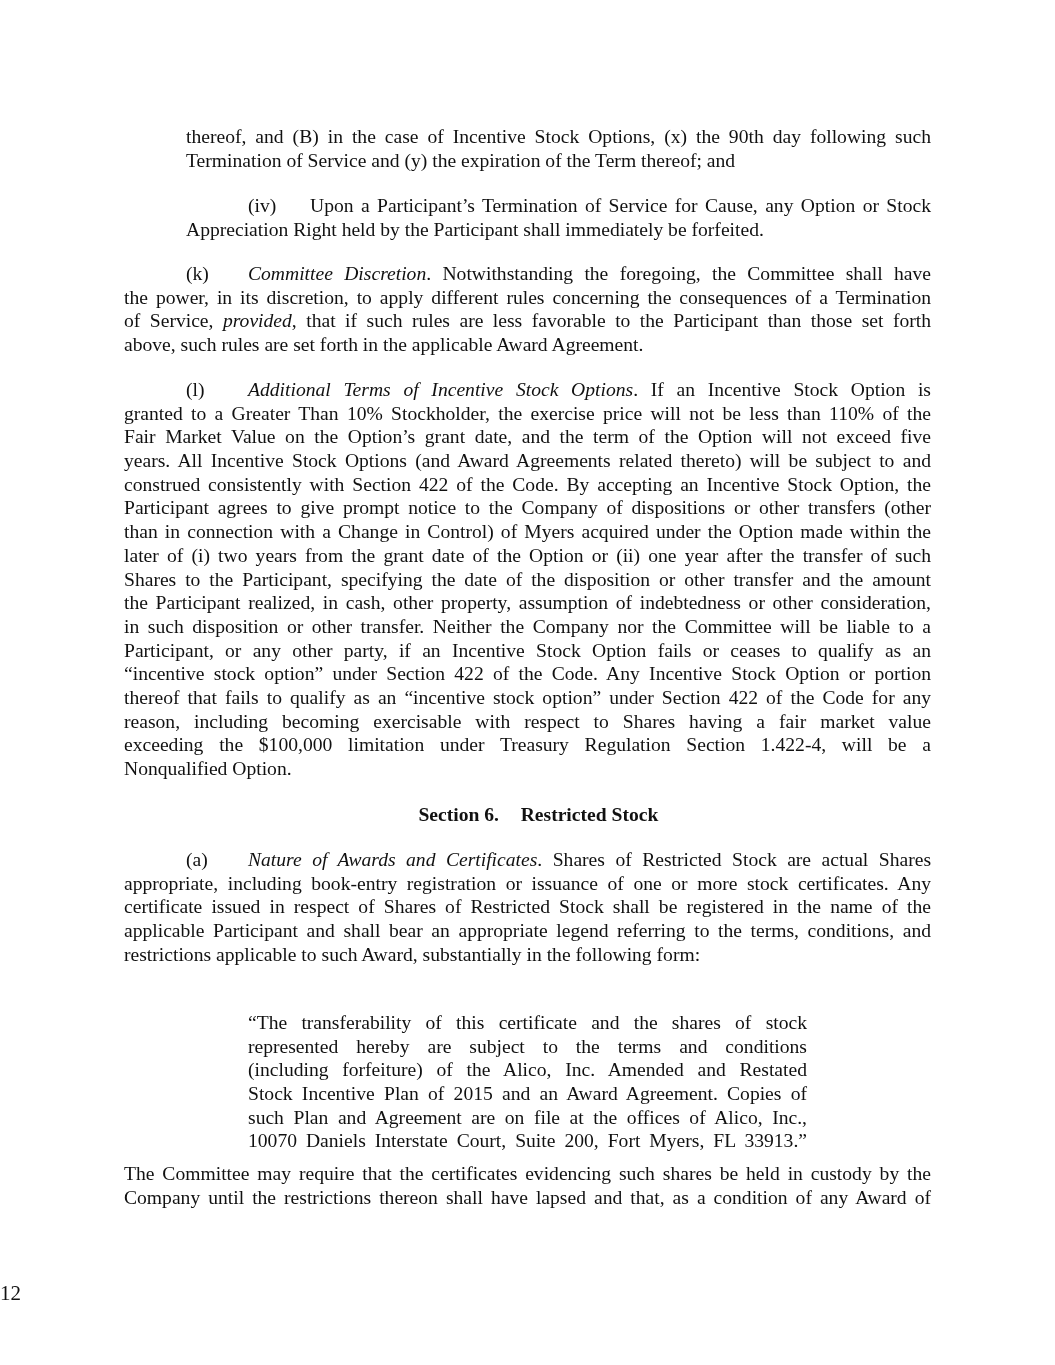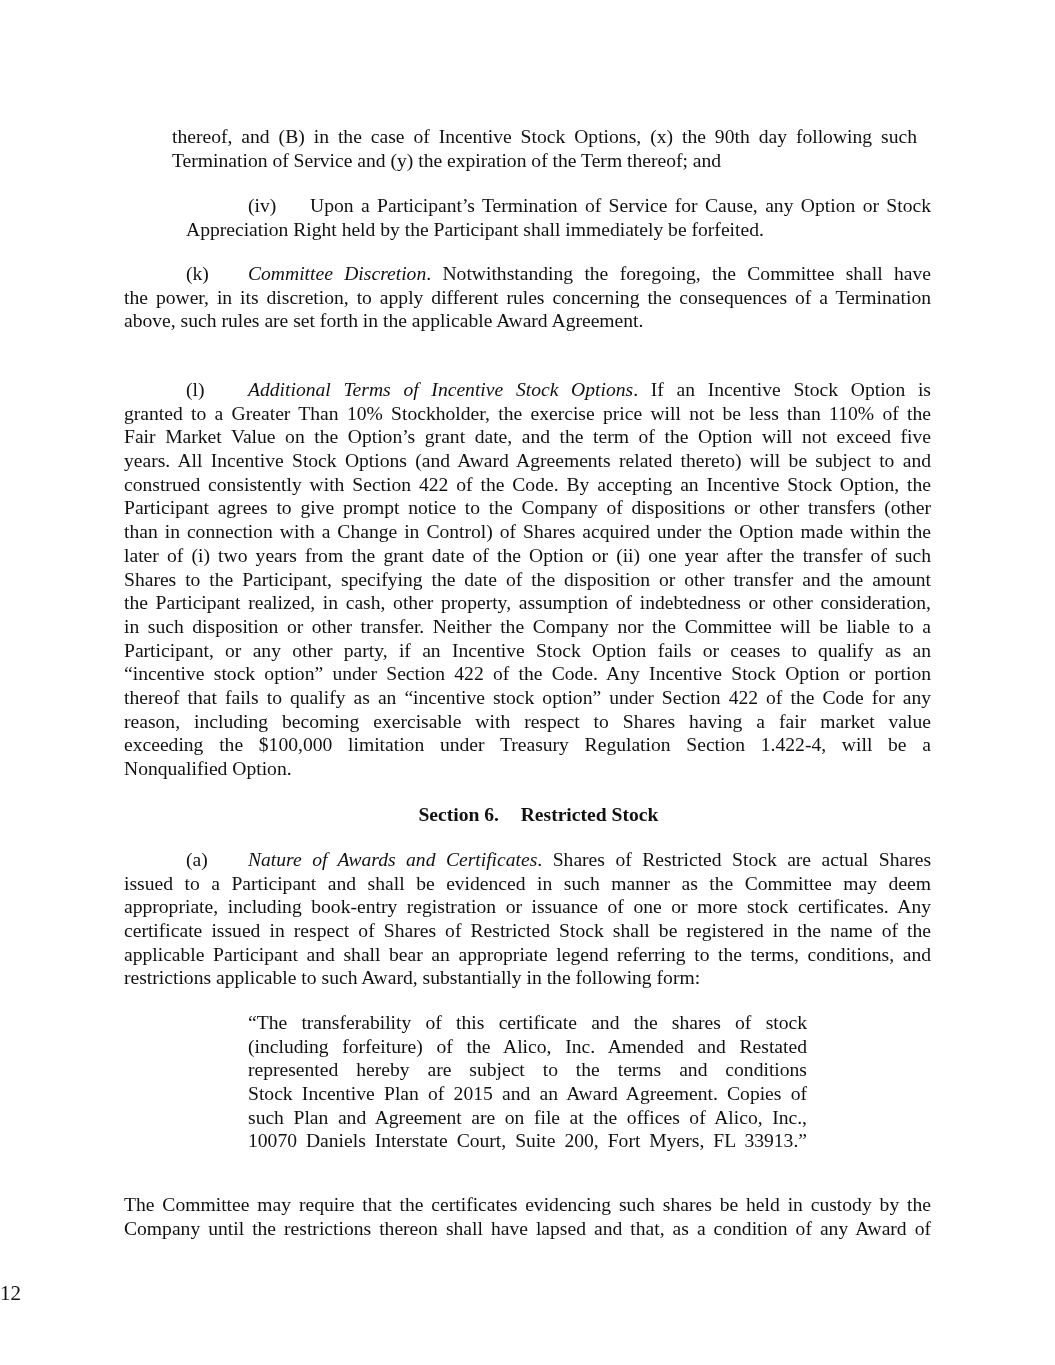--- a/index.html
+++ b/index.html
@@ -46,86 +46,86 @@
       top: 1281px;
       text-align: left;
       font-size: 21px;
     }
   </style>
 </head>
 <body>
 
 <div class="page">
 
-  <div class="block" style="left:172px; top:125px; width:745px;">
+  <div class="block" style="left:186px; top:125px; width:745px;">
     <span class="line">thereof, and (B) in the case of Incentive Stock Options, (x) the 90th day following such</span>
     <span class="line last">Termination of Service and (y) the expiration of the Term thereof; and</span>
   </div>
 
   <div class="block" style="left:186px; top:194px; width:745px;">
     <span class="line">
       <span style="display:inline-block; width:62px; margin-left:62px; text-align:right;">(iv)</span><span>Upon a Participant’s Termination of Service for Cause, any Option or Stock</span>
     </span>
     <span class="line last">Appreciation Right held by the Participant shall immediately be forfeited.</span>
   </div>
 
   <div class="block" style="left:124px; top:262px; width:807px;">
     <span class="line">
       <span style="display:inline-block; width:62px; margin-left:62px; text-align:left;">(k)</span><em>Committee Discretion</em><span>. Notwithstanding the foregoing, the Committee shall have</span>
     </span>
     <span class="line">the power, in its discretion, to apply different rules concerning the consequences of a Termination</span>
+    <span class="line"><span>of Service, </span><em>provided</em><span>, that if such rules are less favorable to the Participant than those set forth</span></span>
     <span class="line last">above, such rules are set forth in the applicable Award Agreement.</span>
   </div>
 
   <div class="block" style="left:124px; top:378px; width:807px;">
     <span class="line">
       <span style="display:inline-block; width:62px; margin-left:62px; text-align:left;">(l)</span><em>Additional Terms of Incentive Stock Options</em><span>. If an Incentive Stock Option is</span>
     </span>
     <span class="line">granted to a Greater Than 10% Stockholder, the exercise price will not be less than 110% of the</span>
     <span class="line">Fair Market Value on the Option’s grant date, and the term of the Option will not exceed five</span>
     <span class="line">years. All Incentive Stock Options (and Award Agreements related thereto) will be subject to and</span>
     <span class="line">construed consistently with Section 422 of the Code. By accepting an Incentive Stock Option, the</span>
     <span class="line">Participant agrees to give prompt notice to the Company of dispositions or other transfers (other</span>
-    <span class="line">than in connection with a Change in Control) of Shares acquired under the Option made within the</span>
+    <span class="line">than in connection with a Change in Control) of Myers acquired under the Option made within the</span>
     <span class="line">later of (i) two years from the grant date of the Option or (ii) one year after the transfer of such</span>
     <span class="line">Shares to the Participant, specifying the date of the disposition or other transfer and the amount</span>
     <span class="line">the Participant realized, in cash, other property, assumption of indebtedness or other consideration,</span>
     <span class="line">in such disposition or other transfer. Neither the Company nor the Committee will be liable to a</span>
     <span class="line">Participant, or any other party, if an Incentive Stock Option fails or ceases to qualify as an</span>
     <span class="line">“incentive stock option” under Section 422 of the Code. Any Incentive Stock Option or portion</span>
     <span class="line">thereof that fails to qualify as an “incentive stock option” under Section 422 of the Code for any</span>
     <span class="line">reason, including becoming exercisable with respect to Shares having a fair market value</span>
     <span class="line">exceeding the $100,000 limitation under Treasury Regulation Section 1.422-4, will be a</span>
     <span class="line last">Nonqualified Option.</span>
   </div>
 
   <div class="block bold" style="left:124px; top:803px; width:807px; text-align:center;">
     <span style="display:inline-block; width:124px;">Section 6.</span><span>Restricted Stock</span>
   </div>
 
   <div class="block" style="left:124px; top:848px; width:807px;">
     <span class="line">
       <span style="display:inline-block; width:62px; margin-left:62px; text-align:left;">(a)</span><em>Nature of Awards and Certificates</em><span>. Shares of Restricted Stock are actual Shares</span>
     </span>
-    <span class="line">issued to a Participant and shall be evidenced in such manner as the Committee may deem</span>
     <span class="line">appropriate, including book-entry registration or issuance of one or more stock certificates. Any</span>
     <span class="line">certificate issued in respect of Shares of Restricted Stock shall be registered in the name of the</span>
     <span class="line">applicable Participant and shall bear an appropriate legend referring to the terms, conditions, and</span>
     <span class="line last">restrictions applicable to such Award, substantially in the following form:</span>
   </div>
 
   <div class="block" style="left:248px; top:1011px; width:559px;">
     <span class="line">“The transferability of this certificate and the shares of stock</span>
+    <span class="line">represented hereby are subject to the terms and conditions</span>
     <span class="line">(including forfeiture) of the Alico, Inc. Amended and Restated</span>
-    <span class="line">represented hereby are subject to the terms and conditions</span>
     <span class="line">Stock Incentive Plan of 2015 and an Award Agreement. Copies of</span>
     <span class="line">such Plan and Agreement are on file at the offices of Alico, Inc.,</span>
     <span class="line">10070 Daniels Interstate Court, Suite 200, Fort Myers, FL 33913.”</span>
   </div>
 
-  <div class="block" style="left:124px; top:1162px; width:807px;margin-top:31px;">
+  <div class="block" style="left:124px; top:1162px; width:807px;">
     <span class="line">The Committee may require that the certificates evidencing such shares be held in custody by the</span>
     <span class="line">Company until the restrictions thereon shall have lapsed and that, as a condition of any Award of</span>
   </div>
 
   <div class="page-number">12</div>
 
 </div>
 
 </body></html>

